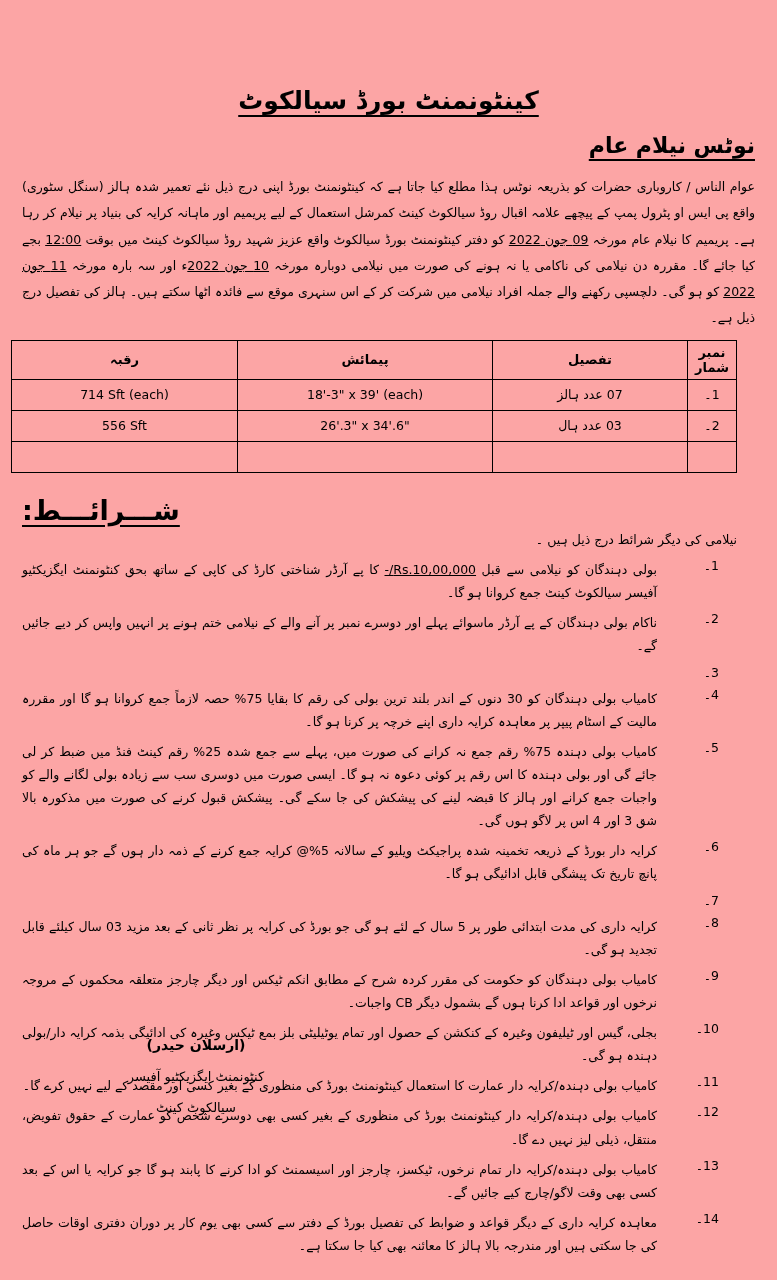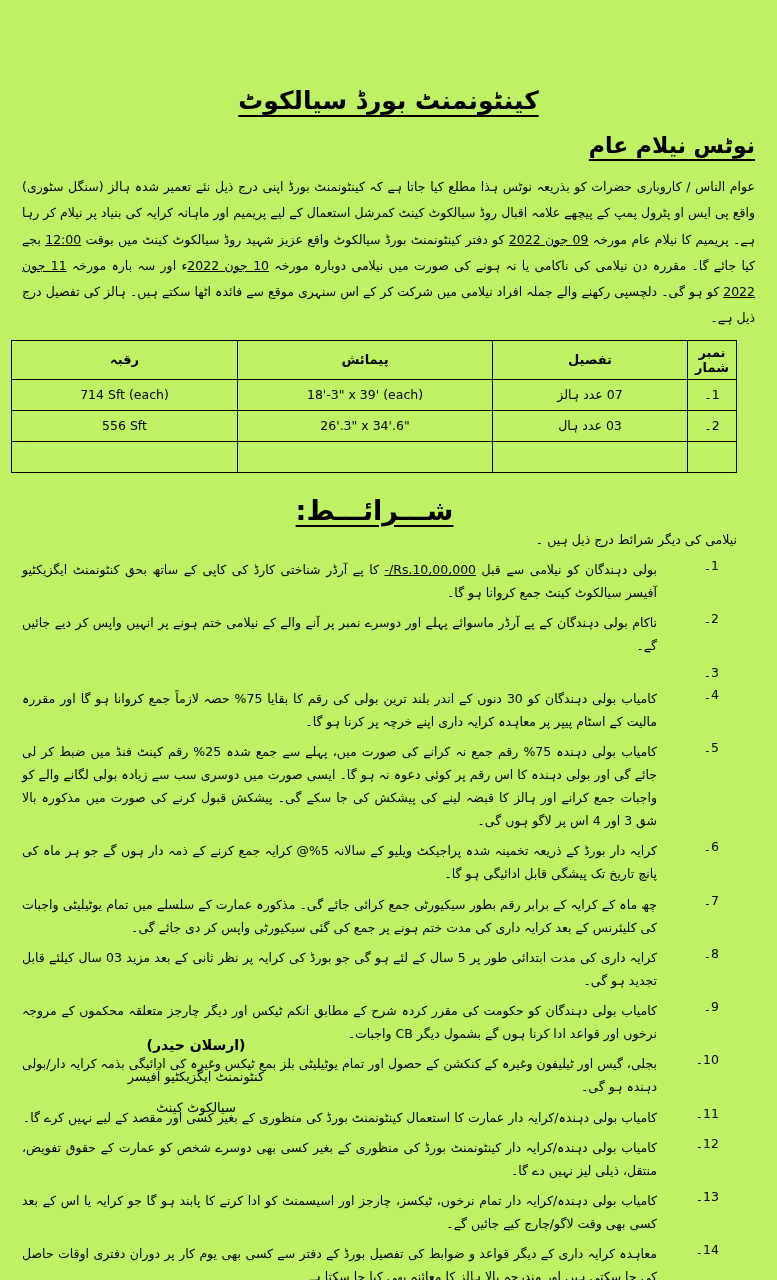--- a/index.html
+++ b/index.html
@@ -1,20 +1,20 @@
 <!DOCTYPE html>
 <html><head>
 <meta charset="utf-8">
 <style>
   html,body{margin:0;padding:0;background:#e9e9e9;}
   .page{
     position:relative;
     width:777px;height:1280px;
     margin:0 auto;
-    background:#bef264;
+    background:#fca5a5;
     color:#000;
     font-family:"DejaVu Sans","Liberation Sans",sans-serif;
     direction:rtl;
     overflow:hidden;
     box-sizing:border-box;
     padding:86px 22px 0 22px;
   }
   .title{
     margin:0 0 18px 0;
     text-align:center;
@@ -54,21 +54,21 @@
     overflow:hidden;
   }
   table.halls th{font-weight:700;font-size:13px;}
   .col-sr{width:42px;}
   .col-desc{width:188px;}
   .col-meas{width:248px;}
   .col-area{width:219px;margin-top:24px;}
   .ltr{direction:ltr;}
   .cond-heading{
     margin:22px 28px 6px 0;
-    text-align:center;
+    text-align:left;
     font-size:27px;
     font-weight:700;
     text-decoration:underline;
     text-underline-offset:5px;
   }
   .cond-intro{
     margin:0 18px 8px 0;
     text-align:right;
     font-size:12.5px;
   }
@@ -167,21 +167,20 @@
       <div class="cond-item">
         <span class="num">5۔</span>
         <div class="txt"><span>کامیاب بولی دہندہ 75% رقم جمع نہ کرانے کی صورت میں، پہلے سے جمع شدہ 25% رقم کینٹ فنڈ میں ضبط کر لی جائے گی اور بولی دہندہ کا اس رقم پر کوئی دعوہ نہ ہو گا۔ ایسی صورت میں دوسری سب سے زیادہ بولی لگانے والے کو واجبات جمع کرانے اور ہالز کا قبضہ لینے کی پیشکش کی جا سکے گی۔ پیشکش قبول کرنے کی صورت میں مذکورہ بالا شق 3 اور 4 اس پر لاگو ہوں گی۔</span></div>
       </div>
       <div class="cond-item">
         <span class="num">6۔</span>
         <div class="txt"><span>کرایہ دار بورڈ کے ذریعہ تخمینہ شدہ پراجیکٹ ویلیو کے سالانہ 5%@ کرایہ جمع کرنے کے ذمہ دار ہوں گے جو ہر ماہ کی پانچ تاریخ تک پیشگی قابل ادائیگی ہو گا۔</span></div>
       </div>
       <div class="cond-item">
         <span class="num">7۔</span>
-        <div class="txt"><span>چھ ماہ کے کرایہ کے برابر رقم بطور سیکیورٹی جمع کرائی جائے گی۔ مذکورہ عمارت کے سلسلے میں تمام یوٹیلیٹی واجبات کی کلیئرنس کے بعد کرایہ داری کی مدت ختم ہونے پر جمع کی گئی سیکیورٹی واپس کر دی جائے گی۔</span></div>
       </div>
       <div class="cond-item">
         <span class="num">8۔</span>
         <div class="txt"><span>کرایہ داری کی مدت ابتدائی طور پر 5 سال کے لئے ہو گی جو بورڈ کی کرایہ پر نظر ثانی کے بعد مزید 03 سال کیلئے قابل تجدید ہو گی۔</span></div>
       </div>
       <div class="cond-item">
         <span class="num">9۔</span>
         <div class="txt"><span>کامیاب بولی دہندگان کو حکومت کی مقرر کردہ شرح کے مطابق انکم ٹیکس اور دیگر چارجز متعلقہ محکموں کے مروجہ نرخوں اور قواعد ادا کرنا ہوں گے بشمول دیگر CB واجبات۔</span></div>
       </div>
       <div class="cond-item">

